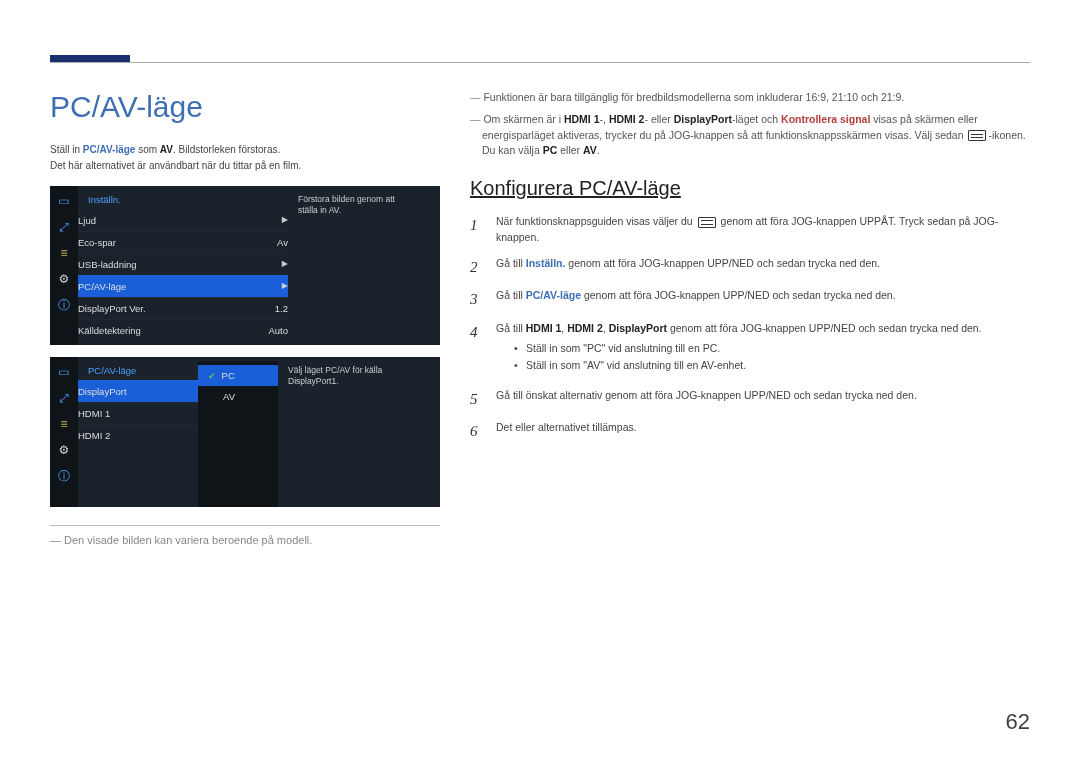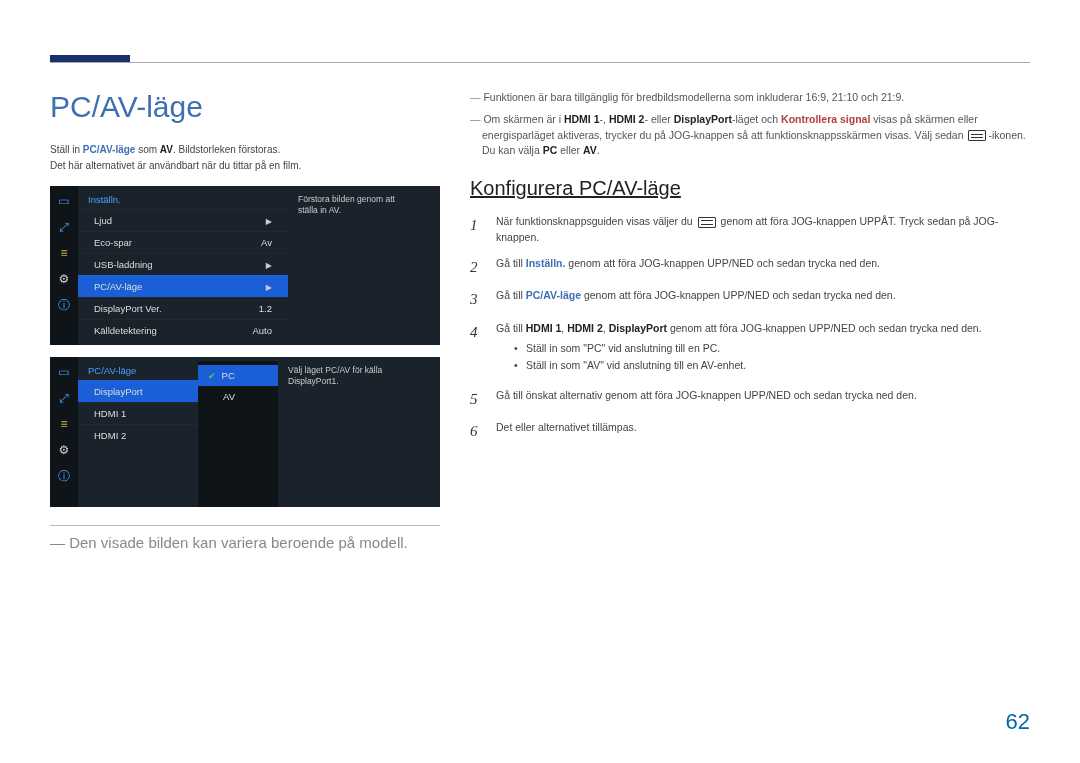--- a/index.html
+++ b/index.html
@@ -70,22 +70,22 @@
   }
   .osd-icon.screen { color:#4aa0ff; }
   .osd-icon.res { color:#4aa0ff; }
   .osd-icon.opts { color:#d0b050; }
   .osd-icon.gear { color:#ccc; }
   .osd-icon.info { color:#4aa0ff; }
   .osd-main { flex:1; display:flex; }
   .osd-menu { width: 210px; padding: 4px 0; }
   .osd-title { color:#4aa0ff; font-size:9.5px; padding: 4px 10px; }
   .osd-row {
-    display:flex; justify-content:space-between; align-items:flex-end;
-    padding: 5px 16px; color:#ddd;
+    display:flex; justify-content:space-between; align-items:flex-start;
+    padding: 5px 0; color:#ddd;
     border-top: 1px solid rgba(255,255,255,0.03);
   }
   .osd-row.selected { background:#1a5fd8; }
   .osd-row .chev { color:#ccc; font-size:8px; }
   .osd-desc {
     width: 120px;
     font-size: 8.5px;
     color: #ccc;
     padding: 8px 10px;
     line-height: 1.3;
@@ -98,21 +98,21 @@
     padding:4px 0;
     margin-top:4px;
   }
   .osd-sub-row {
     padding:5px 10px; color:#ddd;
     display:flex; align-items:center; gap:6px;
   }
   .osd-sub-row.selected { background:#1a5fd8; }
   .osd-sub-popup .check { color:#5fc05f; font-size:9px; }
   .footnote-line { border-top:1px solid #bbb; margin-top:18px; padding-top:8px; }
-  .footnote { font-size:15px; color:#888; }
+  .footnote { font-size:11px; color:#888; }
 
   .dash-note { font-size:10.5px; color:#555; line-height:1.5; margin-bottom:6px; text-indent:-12px; padding-left:12px;}
   .dash-note::before { content:"― "; color:#888;}
 
   h2.sub-title { font-size:20px; font-weight:500; color:#222; margin-top:18px; margin-bottom:14px;text-decoration:underline; }
 
   .steps { display:flex; flex-direction:column; gap:10px; }
   .step { display:flex; gap:12px; font-size:10.5px; color:#444; line-height:1.5; }
   .step-num { font-style:italic; font-size:15px; width:14px; color:#333; font-family: Georgia, serif;}
   .step-body { flex:1; }
@@ -125,21 +125,21 @@
     width:18px; height:11px;
     border:1.2px solid #333; border-radius:1px;
     position:relative; margin:0 2px;
   }
   .menu-glyph::before, .menu-glyph::after {
     content:""; position:absolute; left:2px; right:2px; height:1.2px; background:#333;
   }
   .menu-glyph::before { top:2.5px; }
   .menu-glyph::after { top:6px; }
 
-  .page-num { position:absolute; bottom:28px; right:50px; font-size:22px; color:#0369a1; }
+  .page-num { position:absolute; bottom:28px; right:50px; font-size:22px; color:#404040; }
 </style>
 </head>
 <body>
 
 <div class="top-accent"></div>
 <div class="top-bar"></div>
 
 <div class="columns">
   <div class="left-col">
     <h1 class="main-title">PC/AV-läge</h1>

